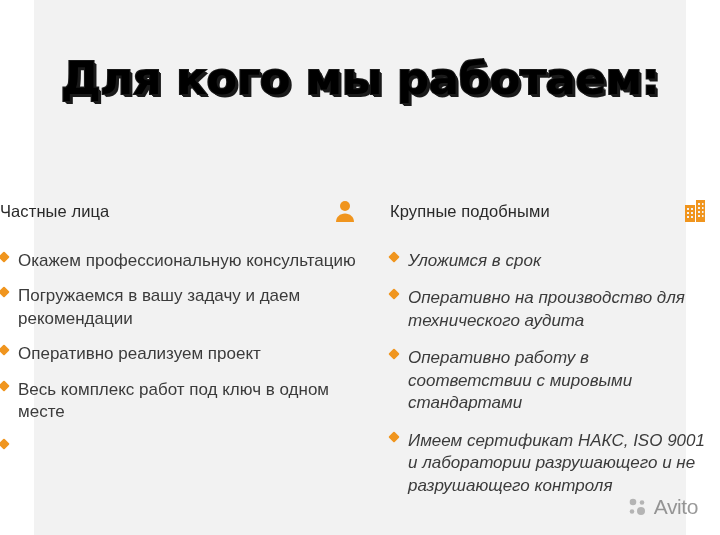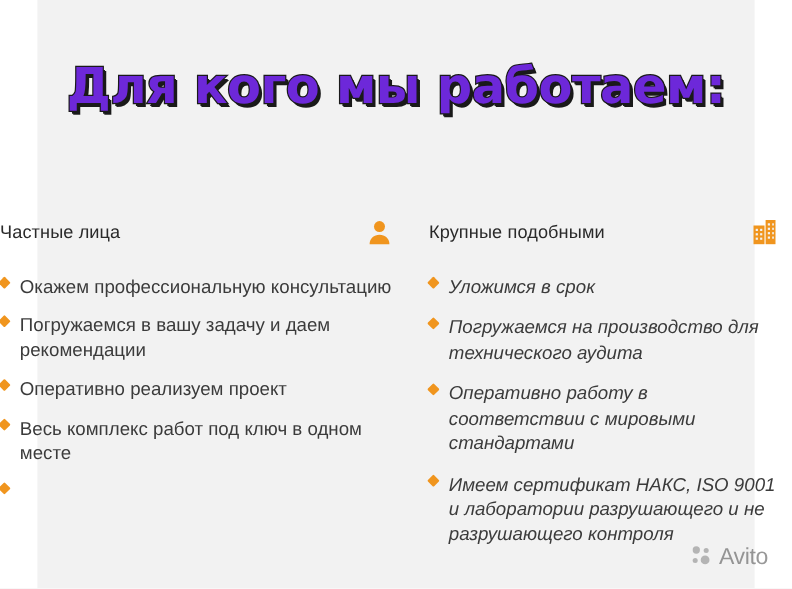--- a/index.html
+++ b/index.html
@@ -36,21 +36,21 @@
     left: 0;
     right: 0;
     text-align: center;
   }
   .title {
     display: inline-block;
     font-family: "DejaVu Sans", sans-serif;
     font-size: 45px;
     font-weight: bold;
     letter-spacing: -0.5px;
-    color: #6d28d9;
+    color: #000000;
     -webkit-text-stroke: 2.2px #1a1a1a;
     paint-order: stroke fill;
     text-shadow:
        2px 2px 0 #1a1a1a,
        3px 3px 0 #1a1a1a;
     white-space: nowrap;
   }
 
   .columns {
     position: absolute;
@@ -114,20 +114,21 @@
     transform: rotate(45deg);
     border-radius: 1px;
   }
   .col-right ul.bullets li { margin-bottom: 15px; font-style: italic; }
 
   .watermark {
     position: absolute;
     right: 22px;
     bottom: 16px;
     display: flex;
+    align-items: center;
     gap: 7px;
     opacity: 0.62;
   }
   .wm-logo {
     width: 20px;
     height: 20px;
     display: block;
   }
   .wm-text {
     font-family: "Liberation Sans", sans-serif;
@@ -190,21 +191,21 @@
               <rect x="14" y="12" width="2" height="2"></rect>
                 <rect x="18" y="12" width="1.5" height="2"></rect>
               <rect x="14" y="16" width="2" height="2"></rect>
                 <rect x="18" y="16" width="1.5" height="2"></rect>
             </g>
           </svg>
         </span>
       </div>
       <ul class="bullets">
         <li><span class="dia"></span><span>Уложимся в срок</span></li>
-        <li><span class="dia"></span><span>Погружаемся на производство для технического аудита</span></li>
+        <li><span class="dia"></span><span>Оперативно на производство для технического аудита</span></li>
         <li><span class="dia"></span><span>Оперативно работу в соответствии с мировыми стандартами</span></li>
         <li><span class="dia"></span><span>Имеем сертификат НАКС, ISO 9001 и лаборатории разрушающего и не разрушающего контроля</span></li>
       </ul>
     </div>
 
   </div>
 
   <div class="watermark">
     <span class="wm-logo">
       <svg viewBox="0 0 20 20" width="20" height="20" xmlns="http://www.w3.org/2000/svg">

